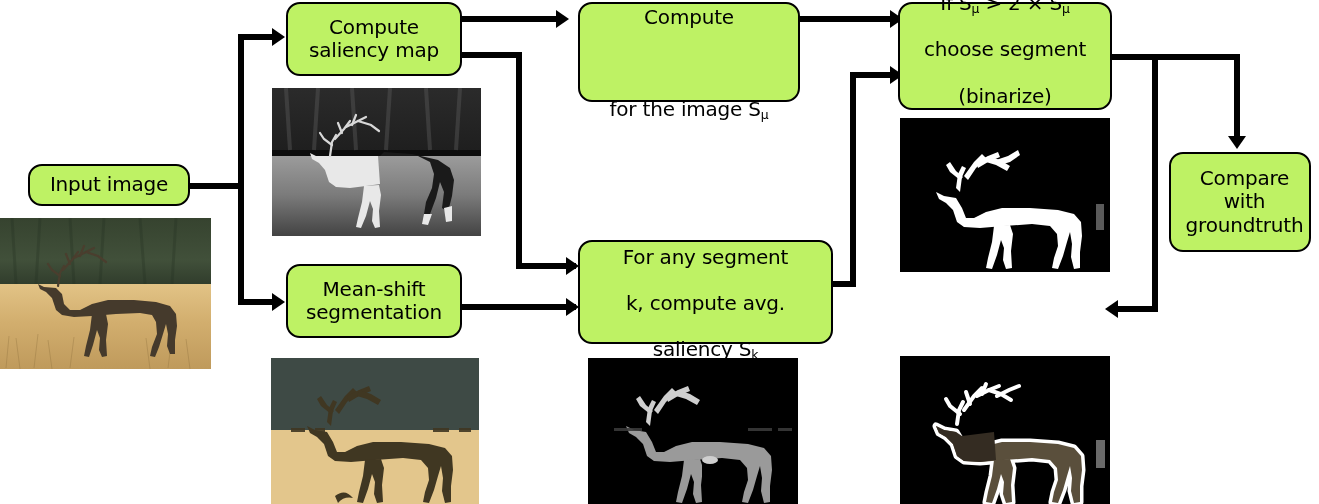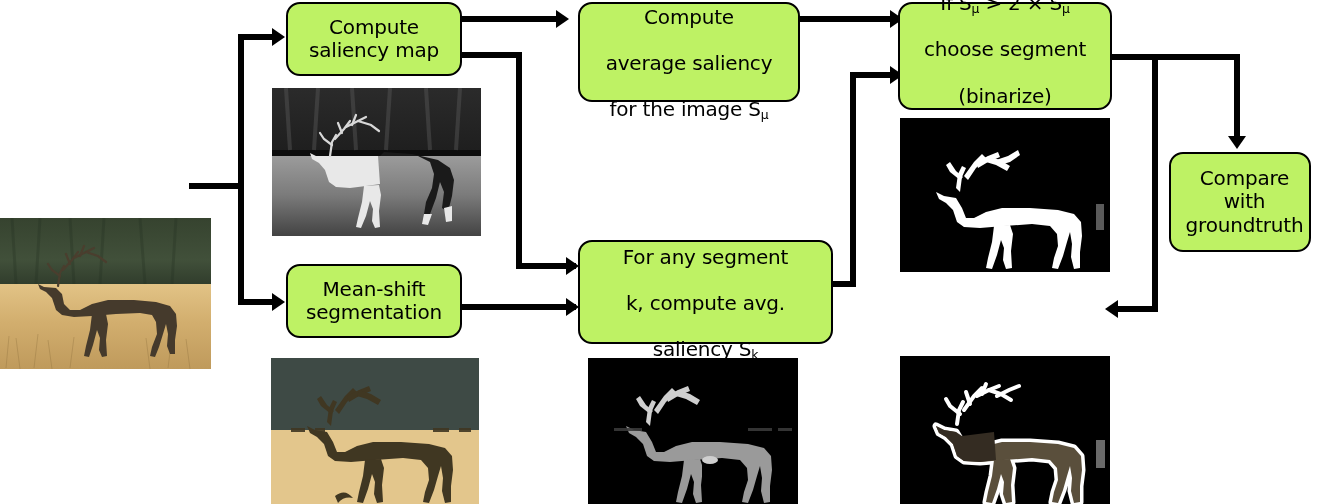--- a/index.html
+++ b/index.html
@@ -301,30 +301,33 @@
 
   <div class="ln h" style="left:1112px;top:54px;width:128px;"></div>
 
   <div class="ln v" style="left:1234px;top:54px;height:88px;"></div>
   <div class="ad" style="left:1228px;top:136px;"></div>
 
   <div class="ln v" style="left:1152px;top:54px;height:258px;"></div>
   <div class="ln h" style="left:1116px;top:306px;width:42px;"></div>
   <div class="al" style="left:1105px;top:300px;"></div>
 
+  <div class="box" style="left:28px;top:164px;width:162px;height:42px;">
+    <span class="txt">Input image</span>
+  </div>
 
   <div class="box" style="left:286px;top:2px;width:176px;height:74px;">
     <span class="txt">Compute
 saliency map</span>
   </div>
 
   <div class="box" style="left:578px;top:2px;width:222px;height:100px;">
     <span class="txt">
       <span>Compute</span><br>
-      <span>average saliency</span><br>
+      <br>
       <span><span>for the image S</span><sub>μ</sub></span>
     </span>
   </div>
 
   <div class="box" style="left:898px;top:2px;width:214px;height:108px;align-items:flex-end;">
     <span class="txt">
       <span><span>If S</span><sub>μ</sub><span> &gt; 2 × S</span><sub>μ</sub></span><br>
       <span>choose segment</span><br>
       <span>(binarize)</span>
     </span>

